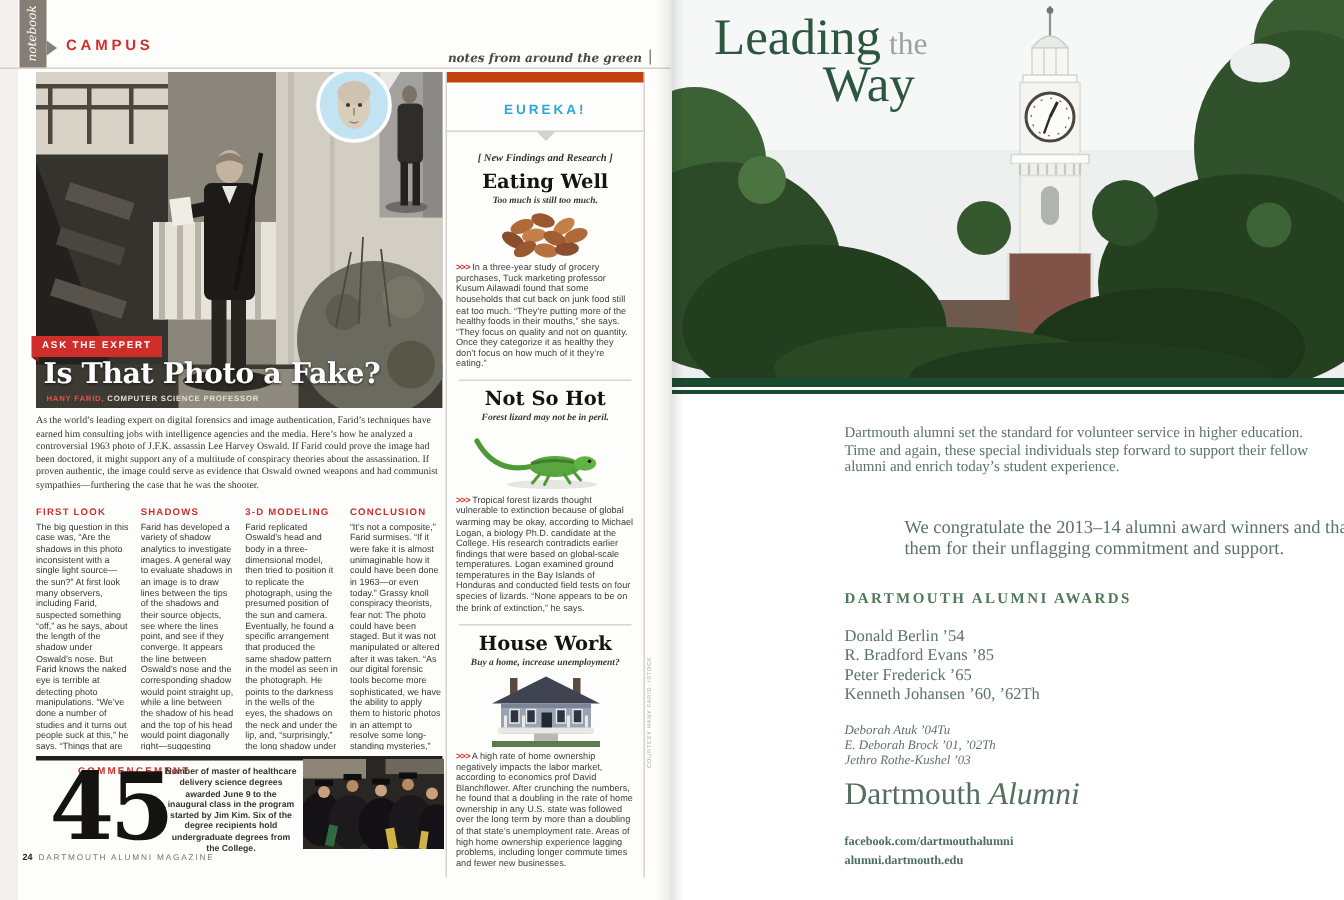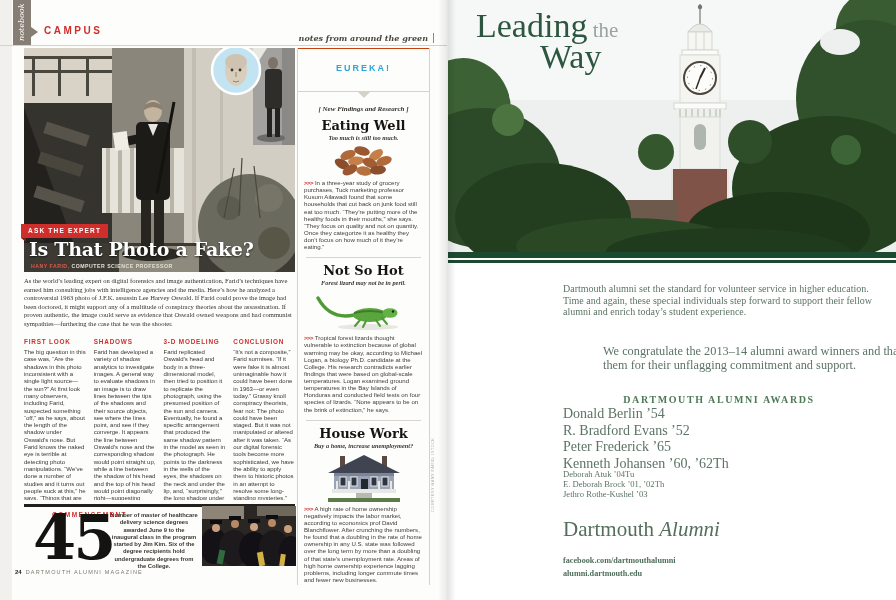--- a/index.html
+++ b/index.html
@@ -45,49 +45,49 @@
   .comm-photo{left:202px;top:506px;width:94px;height:60px;}
   .footer{left:15px;top:569px;font-size:6px;color:#7d786e;}
   .footer .pg{font-weight:700;color:#26231e;margin-right:4px;}
   .footer .mag{letter-spacing:1.2px;font-size:5.5px;}
   .credit-v{left:431px;top:512px;transform:rotate(-90deg);transform-origin:0 0;
             font-size:3.8px;letter-spacing:.5px;color:#b3aea5;white-space:nowrap;}
 
   
   .eureka{left:297px;top:48px;width:133px;height:537px;box-sizing:border-box;
           border-left:1px solid #d6d1c9;border-right:1px solid #d6d1c9;padding:0 6px;background:#fdfdfc;}
-  .eureka-header{margin:0 -6px;border-top:1px solid #c2410c;border-bottom:1px solid #d6d1c9;
-                 text-align:center;padding:8px 0 16px;}
+  .eureka-header{margin:0 -6px;border-top:7px solid #c2410c;border-bottom:1px solid #d6d1c9;
+                 text-align:center;padding:8px 0 6px;}
   .eureka-header b{color:#2fa6d9;font-size:9px;letter-spacing:2px;}
   .eureka-tail{width:0;height:0;margin:0 auto;border-top:6px solid #d6d1c9;
                border-left:6px solid transparent;border-right:6px solid transparent;}
   .eureka-sub{text-align:center;font:italic 700 7px "Liberation Serif",serif;color:#35312b;margin:7px 0 5px;}
   .e-title{text-align:center;font:700 13px "DejaVu Serif",serif;color:#17140f;margin-top:2px;}
   .e-sub{text-align:center;font:italic 700 6.3px "Liberation Serif",serif;color:#3a362e;margin:1px 0 2px;}
   .e-img{display:block;margin:2px auto;}
   .e-body{font-size:6.1px;line-height:1.17;color:#403c36;}
   .e-body .arrows{color:#cf2e2b;font-weight:700;letter-spacing:-.5px;}
   .e-div{height:1px;background:#d9d4cc;margin:7px 2px 5px;}
 
   
   .rpage{left:448px;top:0;width:448px;height:600px;background:#fff;}
   .rp-band{position:absolute;left:0;top:252px;width:448px;height:12px;
            background:linear-gradient(to bottom,#1c4a31 0 6px,#ffffff 6px 8px,#1c4a31 8px 11px,#ffffff 11px 12px);}
   .rp-headline{position:absolute;left:28px;top:8px;font-family:"Liberation Serif",serif;color:#2d5640;}
   .rp-headline .l1{font-size:34px;line-height:1.05;}
   .rp-headline .the{font-size:21px;color:#9aa3a2;margin-top:36px;}
-  .rp-headline .l2{font-size:34px;line-height:1.0;margin-left:64px;margin-top:-4px;}
+  .rp-headline .l2{font-size:34px;line-height:1.0;margin-left:64px;margin-top:-4px;text-align:center;}
   .rp-text{position:absolute;left:115px;width:312px;font-family:"Liberation Serif",serif;color:#5c7465;}
   .rp-p1{top:283px;font-size:10px;line-height:1.16;}
   .rp-p2{top:344px;font-size:12.3px;line-height:1.16;margin-left:40px;}
   .award-h{font-weight:700;font-size:10px;letter-spacing:1.6px;color:#4e7a58;line-height:1.35;}
-  .aw1h{top:393px;text-align:center;}
-  .aw1n{top:406px;font-size:14px;line-height:1.18;}
+  .aw1h{top:393px;}
+  .aw1n{top:418px;font-size:11px;line-height:1.18;}
   .aw2h{top:454px;width:250px;}
-  .aw2n{top:469px;font-size:8.6px;line-height:1.18;}
+  .aw2n{top:481px;font-size:8.6px;line-height:1.18;font-style:italic;}
   .wordmark{top:517px;font-size:21px;color:#546f5d;}
   .wordmark .it{font-style:italic;}
   .rp-links{top:555px;font-weight:700;font-size:8.2px;line-height:1.55;color:#4e6f5c;}
 
   .gutter{left:438px;top:0;width:18px;height:600px;
           background:linear-gradient(to right,rgba(0,0,0,0),rgba(0,0,0,.07) 45%,rgba(0,0,0,.10) 55%,rgba(0,0,0,0));}
 </style>
 </head>
 <body>
 
@@ -350,21 +350,21 @@
     </div>
 
     <div class="rp-band"></div>
 
     <div class="abs rp-text rp-p1">Dartmouth alumni set the standard for volunteer service in higher education. Time and again, these special individuals step forward to support their fellow alumni and enrich today’s student experience.</div>
     <div class="abs rp-text rp-p2">We congratulate the 2013–14 alumni award winners and thank them for their unflagging commitment and support.</div>
 
     <div class="abs rp-text award-h aw1h">DARTMOUTH ALUMNI AWARDS</div>
     <div class="abs rp-text aw1n">
       <div>Donald Berlin ’54</div>
-      <div>R. Bradford Evans ’52</div>
+      <div>R. Bradford Evans ’85</div>
       <div>Peter Frederick ’65</div>
       <div>Kenneth Johansen ’60, ’62Th</div>
     </div>
 
     <div class="abs rp-text aw2n">
       <div>Deborah Atuk ’04Tu</div>
       <div>E. Deborah Brock ’01, ’02Th</div>
       <div>Jethro Rothe-Kushel ’03</div>
     </div>
 

